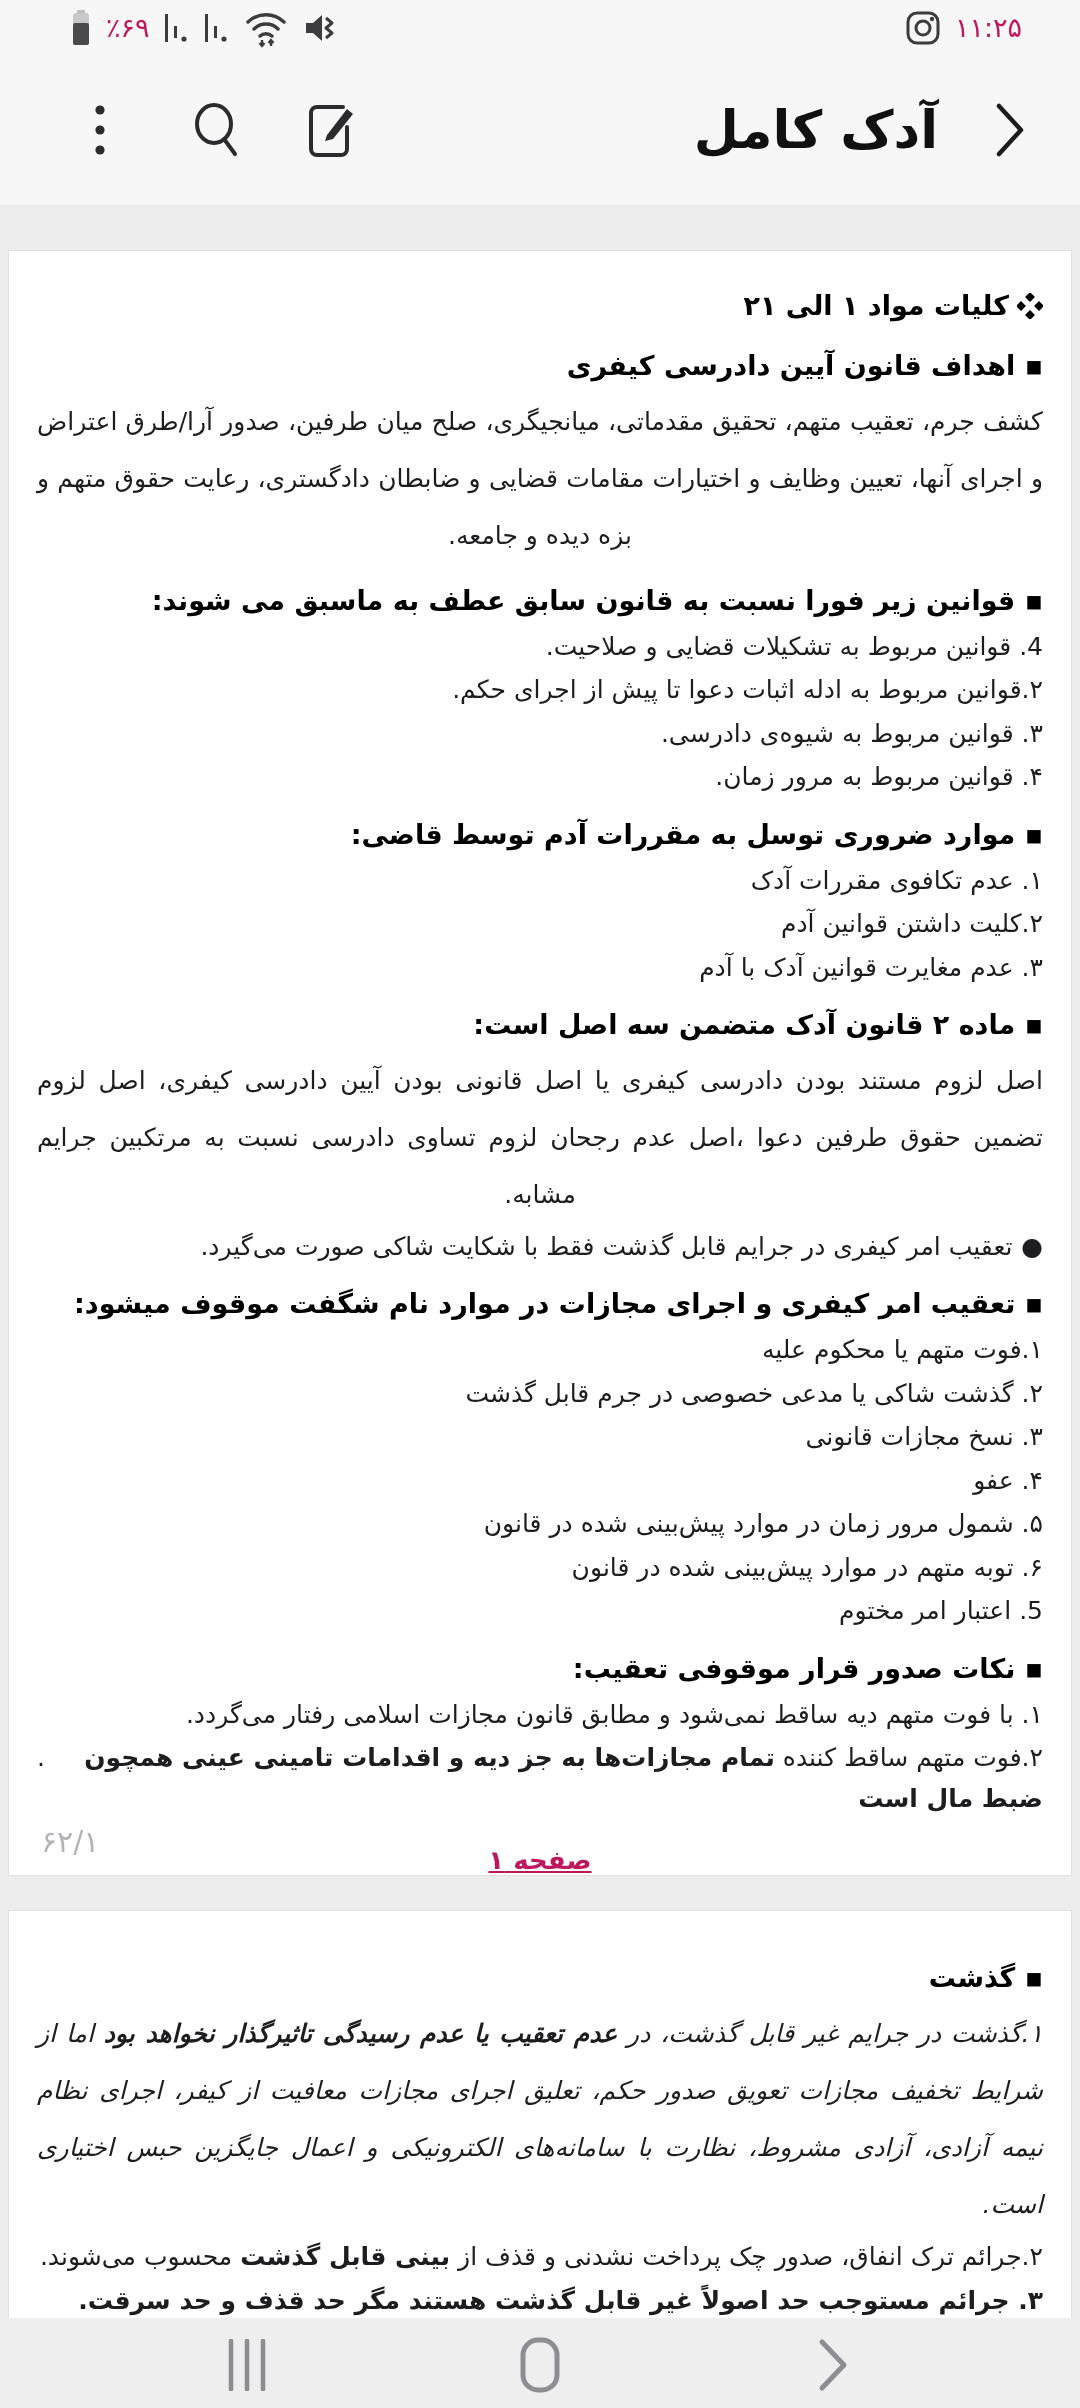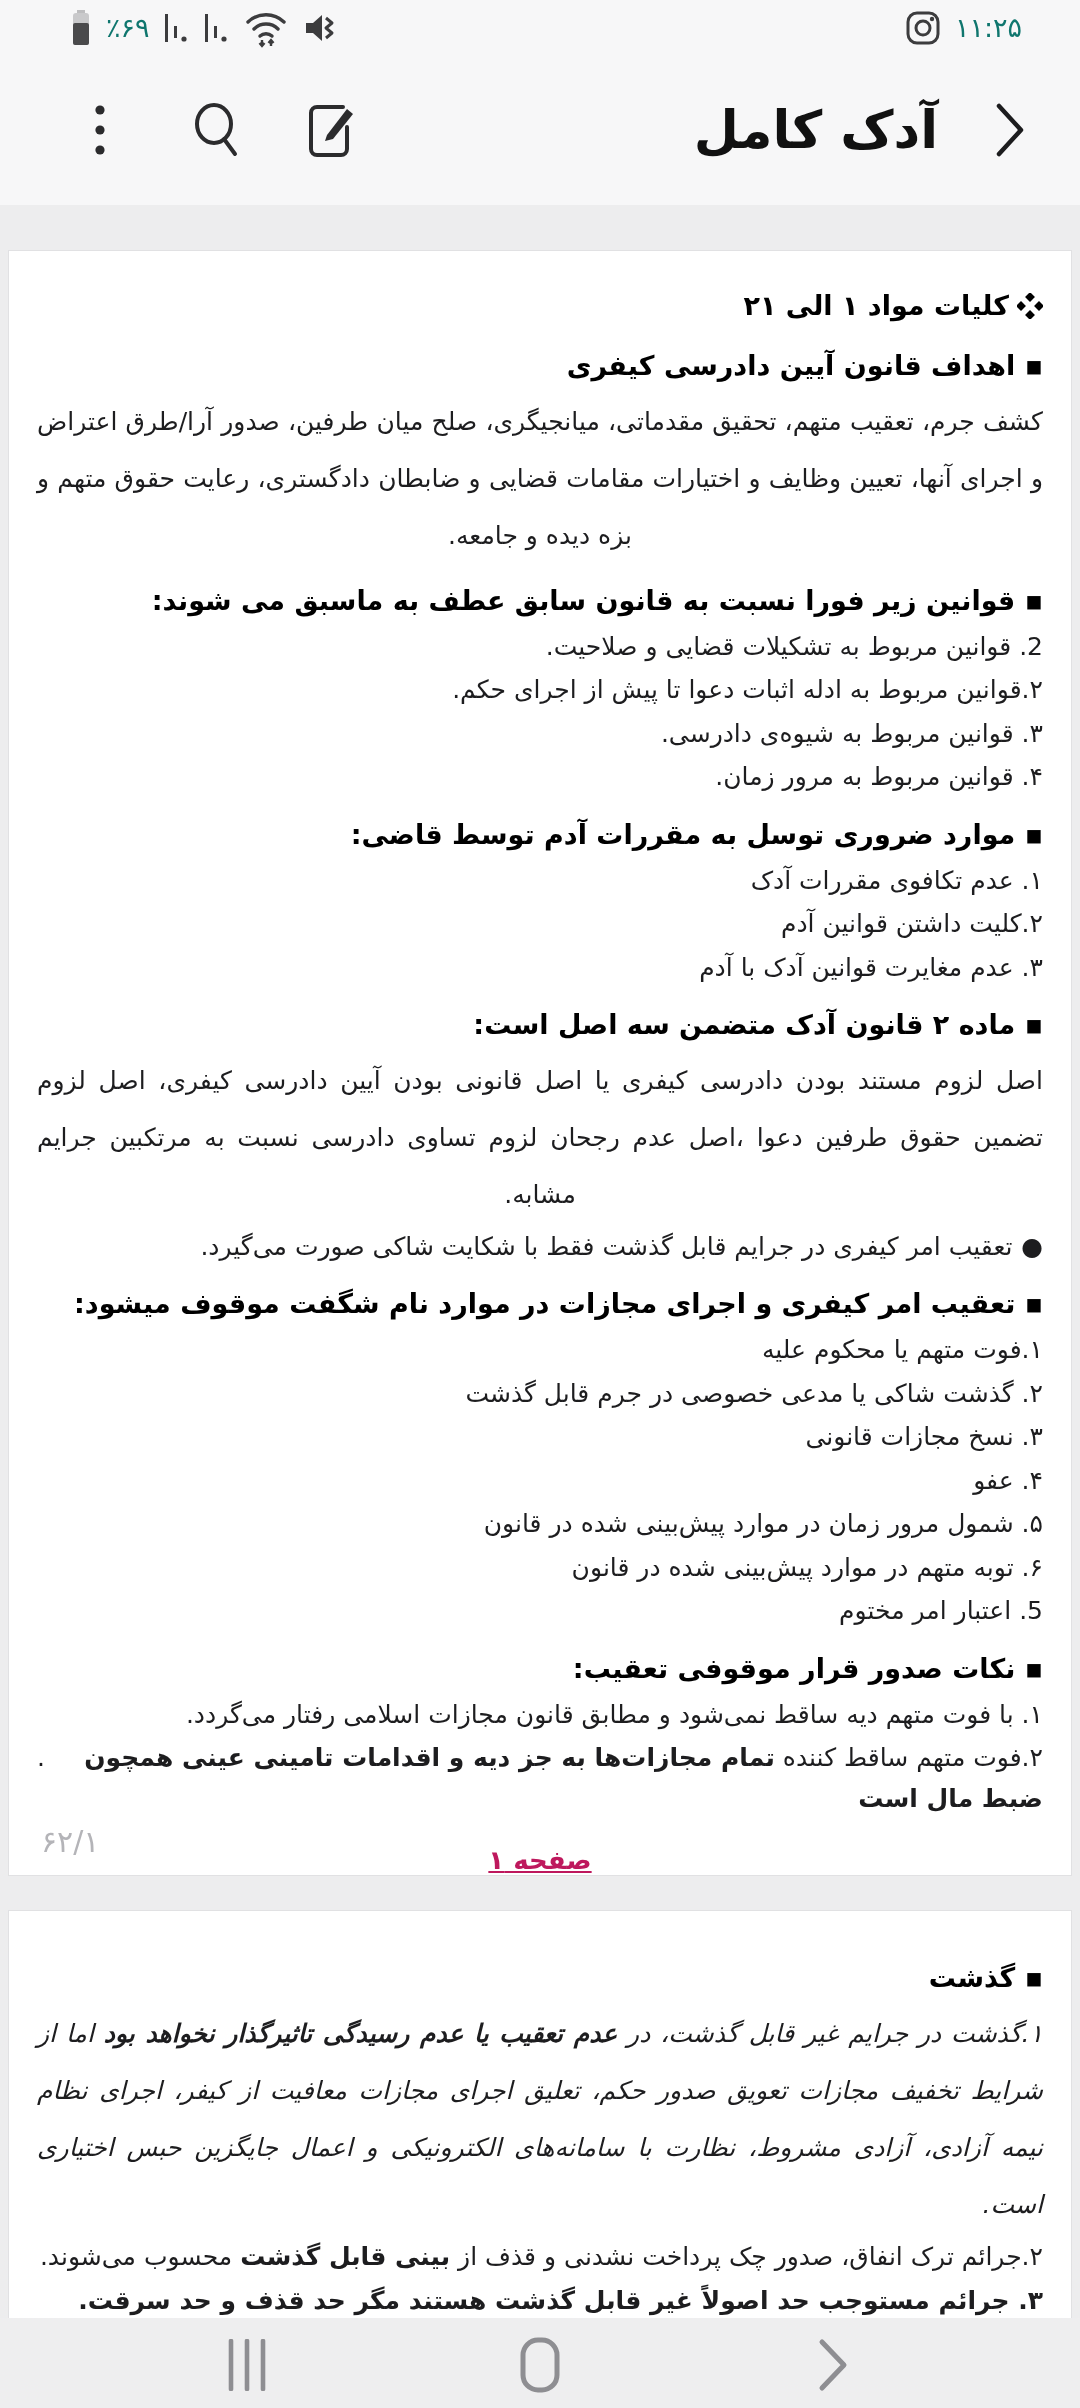--- a/index.html
+++ b/index.html
@@ -11,21 +11,21 @@
     direction:rtl;
   }
   
   .status-bar {
     height:55px; background:#f7f7f8;
     display:flex; align-items:center; justify-content:space-between;
     padding:0 58px 0 70px; direction:ltr;
   }
   .sb-left, .sb-right { display:flex; align-items:center; gap:14px; }
   .sb-left svg, .sb-right svg { display:block; }
-  .sb-text { font-size:27px; color:#0f766e; direction:ltr; }
+  .sb-text { font-size:27px; color:#be185d; direction:ltr; }
   
   .app-header {
     height:150px; background:#f7f7f8;
     display:flex; align-items:center; direction:ltr;
     padding:0 38px 0 68px;
   }
   .hdr-icons { display:flex; align-items:center; gap:52px; }
   .hdr-icon { width:64px; height:64px; display:flex; align-items:center; justify-content:center; }
   .hdr-spacer { flex:1; }
   .hdr-title {
@@ -158,21 +158,21 @@
             <rect x="9.5" y="0.5" width="7" height="7" fill="#000" transform="rotate(45 13 4)"></rect>
             <rect x="0.5" y="9.5" width="7" height="7" fill="#000" transform="rotate(45 4 13)"></rect>
             <rect x="18.5" y="9.5" width="7" height="7" fill="#000" transform="rotate(45 22 13)"></rect>
             <rect x="9.5" y="18.5" width="7" height="7" fill="#000" transform="rotate(45 13 22)"></rect>
           </svg>
           <span><b>کلیات مواد ۱ الی ۲۱</b></span>
         </div>
         <div class="blk heading"><span class="mk">▪ </span><b>اهداف قانون آیین دادرسی کیفری</b></div>
         <div class="blk para al-justify-center"><span>کشف جرم، تعقیب متهم، تحقیق مقدماتی، میانجیگری، صلح میان طرفین، صدور آرا/طرق اعتراض و اجرای آنها، تعیین وظایف و اختیارات مقامات قضایی و ضابطان دادگستری، رعایت حقوق متهم و بزه دیده و جامعه.</span></div>
         <div class="blk heading"><span class="mk">▪ </span><b>قوانین زیر فورا نسبت به قانون سابق عطف به ماسبق می شوند:</b></div>
-        <div class="blk item"><span>2. قوانین مربوط به تشکیلات قضایی و صلاحیت.</span></div>
+        <div class="blk item"><span>4. قوانین مربوط به تشکیلات قضایی و صلاحیت.</span></div>
         <div class="blk item"><span>۲.قوانین مربوط به ادله اثبات دعوا تا پیش از اجرای حکم.</span></div>
         <div class="blk item"><span>۳. قوانین مربوط به شیوه‌ی دادرسی.</span></div>
         <div class="blk item"><span>۴. قوانین مربوط به مرور زمان.</span></div>
         <div class="blk heading"><span class="mk">▪ </span><b>موارد ضروری توسل به مقررات آدم توسط قاضی:</b></div>
         <div class="blk item"><span>۱. عدم تکافوی مقررات آدک</span></div>
         <div class="blk item"><span>۲.کلیت داشتن قوانین آدم</span></div>
         <div class="blk item"><span>۳. عدم مغایرت قوانین آدک با آدم</span></div>
         <div class="blk heading"><span class="mk">▪ </span><b>ماده ۲ قانون آدک متضمن سه اصل است:</b></div>
         <div class="blk para al-justify-center"><span>اصل لزوم مستند بودن دادرسی کیفری یا اصل قانونی بودن آیین دادرسی کیفری، اصل لزوم تضمین حقوق طرفین دعوا ،اصل عدم رجحان لزوم تساوی دادرسی نسبت به مرتکبین جرایم مشابه.</span></div>
         <div class="blk bullet"><span class="mk">● </span><span>تعقیب امر کیفری در جرایم قابل گذشت فقط با شکایت شاکی صورت می‌گیرد.</span></div>

